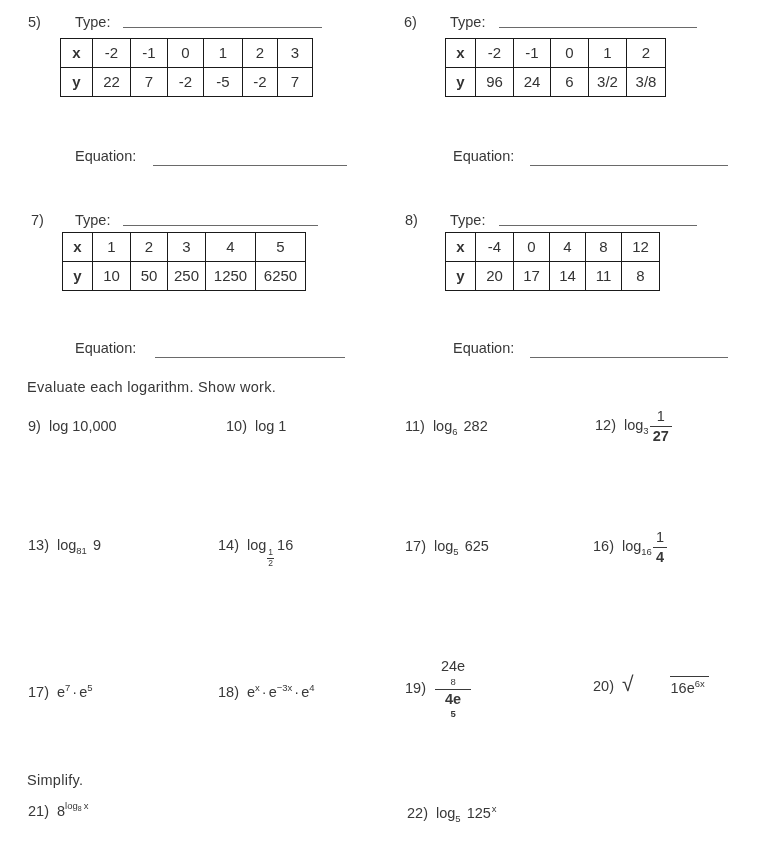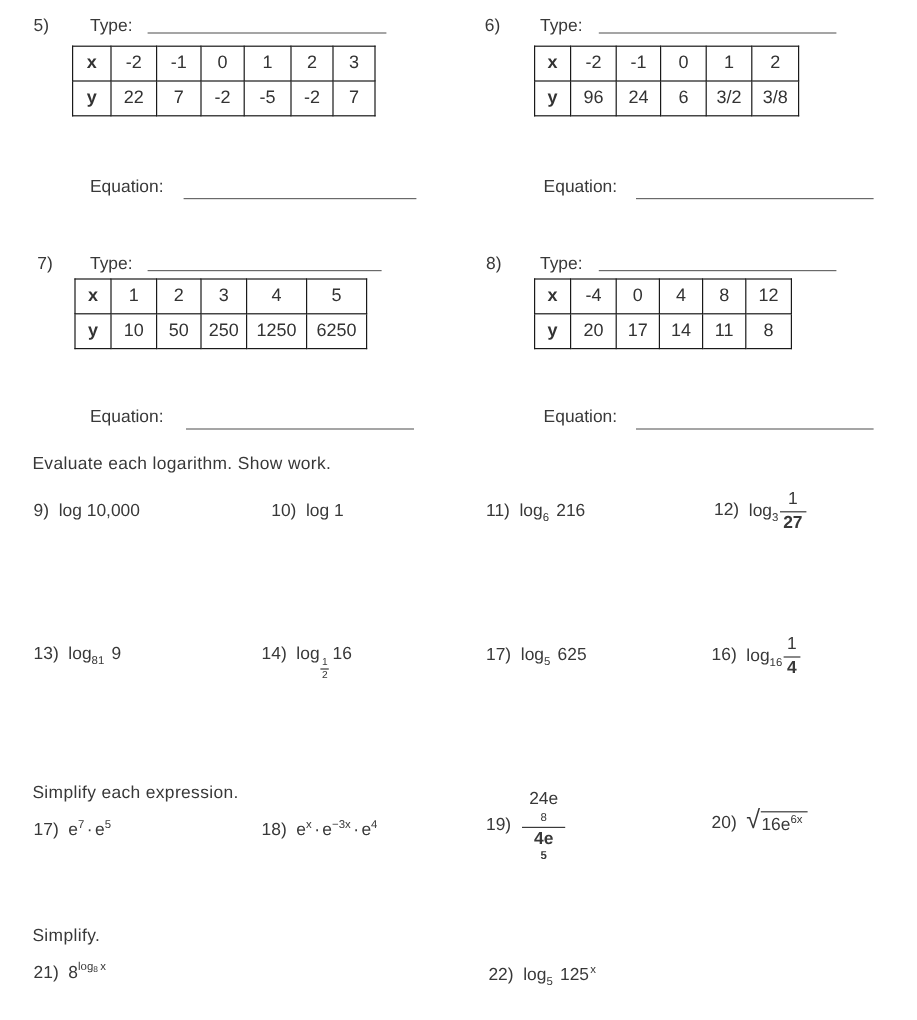--- a/index.html
+++ b/index.html
@@ -25,21 +25,21 @@
   .sub { font-size:9.5px; vertical-align:-4px; }
   .marg { margin-left:6px; }
   .frac { display:inline-block; text-align:center; vertical-align:middle; margin:0 1px; }
   .frac span { display:block; line-height:1.3; padding:0 3px; }
   .frac .fden { border-top:1.4px solid #3a3a3a;font-weight:bold; }
   .logfrac { display:inline-block; text-align:center; font-size:8.5px; vertical-align:-16px; margin-left:1px; }
   .logfrac span { display:block; line-height:1.15; padding:0 1px; }
   .logfrac .fden { border-top:1px solid #3a3a3a; }
   .rad { display:inline-flex; align-items:flex-start; }
   .radsign { font-size:21px; line-height:1; transform:translateY(-3px); }
-  .radbody { border-top:1.4px solid #3a3a3a; padding:1px 4px 0 1px; }
+  .radbody { border-top:1.4px solid #3a3a3a; padding:1px 4px 0 1px;margin-left:36px; }
   .cdot { margin:0 2px; }
   .bigsup { font-size:9.5px; vertical-align:7px; }
   .subsub { font-size:7px; vertical-align:-2px; }
   .supx { font-size:9.5px; vertical-align:6px; margin-left:1px; }
 </style>
 </head>
 <body>
 
 <div class="sheet">
 
@@ -186,42 +186,41 @@
 
   <div class="heading" style="left:27px;top:379px">Evaluate each logarithm.  Show work.</div>
 
   <div class="prob" style="left:28px;top:418px">
     <span class="pnum">9)</span><span>log 10,000</span>
   </div>
   <div class="prob" style="left:226px;top:418px">
     <span class="pnum">10)</span><span>log 1</span>
   </div>
   <div class="prob" style="left:405px;top:418px">
-    <span class="pnum">11)</span><span><span>log</span><span class="sub">6</span><span class="marg">216</span></span>
+    <span class="pnum">11)</span><span><span>log</span><span class="sub">6</span><span class="marg">282</span></span>
   </div>
   <div class="prob fx" style="left:595px;top:404px;height:44px">
     <span class="pnum">12)</span>
       <span><span>log</span><span class="sub">3</span><span class="frac marg"><span>1</span><span class="fden">27</span></span></span>
   </div>
 
   <div class="prob" style="left:28px;top:537px">
     <span class="pnum">13)</span><span><span>log</span><span class="sub">81</span><span class="marg">9</span></span>
   </div>
   <div class="prob" style="left:218px;top:537px">
     <span class="pnum">14)</span><span><span>log</span><span class="logfrac"><span>1</span><span class="fden">2</span></span><span style="margin-left:3px">16</span></span>
   </div>
   <div class="prob" style="left:405px;top:538px">
     <span class="pnum">17)</span><span><span>log</span><span class="sub">5</span><span class="marg">625</span></span>
   </div>
   <div class="prob fx" style="left:593px;top:525px;height:44px">
     <span class="pnum">16)</span>
       <span><span>log</span><span class="sub">16</span><span class="frac marg"><span>1</span><span class="fden">4</span></span></span>
   </div>
 
-  <div class="heading" style="left:27px;top:653px">Simplify each expression.</div>
 
   <div class="prob" style="left:28px;top:682px">
     <span class="pnum">17)</span><span><span>e</span><span class="sup">7</span><span class="cdot">·</span><span>e</span><span class="sup">5</span></span>
   </div>
   <div class="prob" style="left:218px;top:682px">
     <span class="pnum">18)</span><span><span>e</span><span class="sup">x</span><span class="cdot">·</span><span>e</span><span class="sup">−3x</span><span class="cdot">·</span><span>e</span><span class="sup">4</span></span>
   </div>
   <div class="prob fx" style="left:405px;top:666px;height:46px">
     <span class="pnum">19)</span>
       <span><span class="frac"><span>

